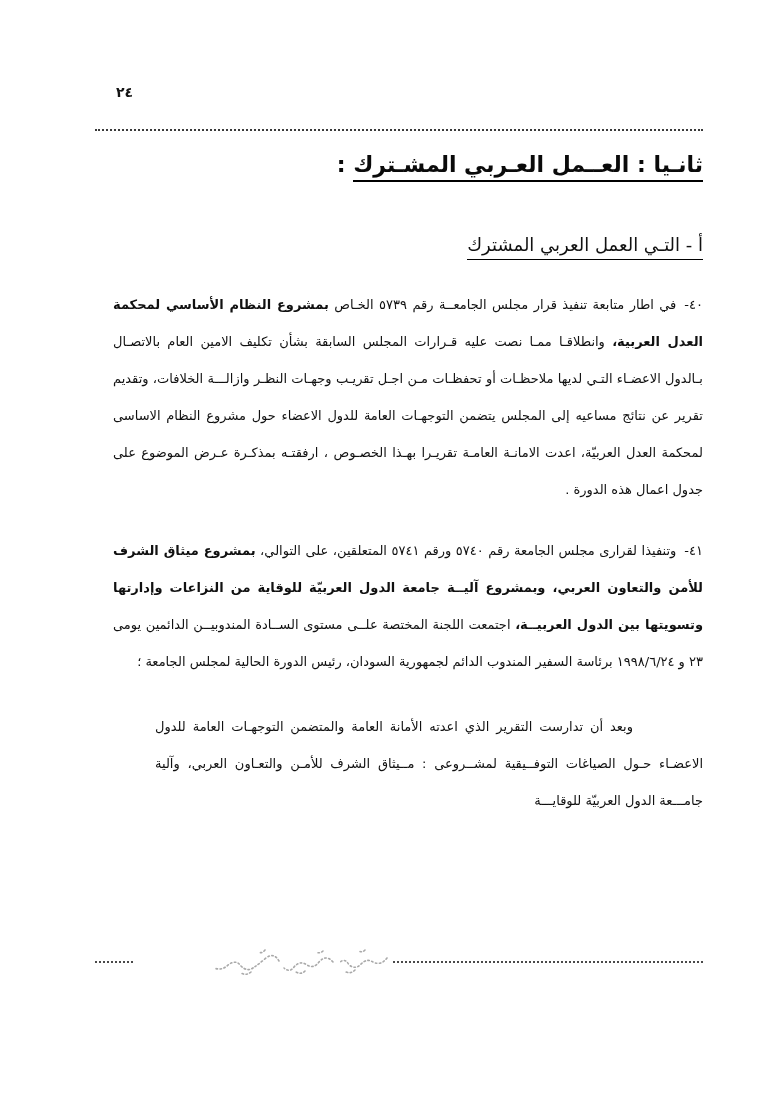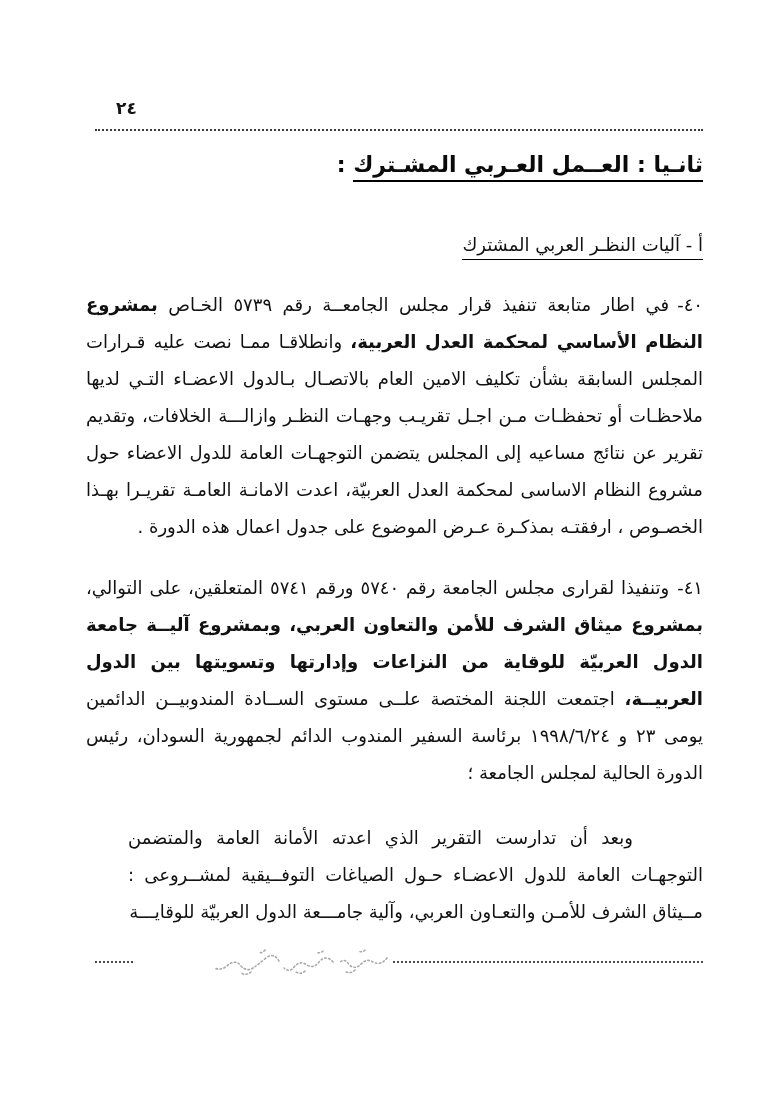--- a/index.html
+++ b/index.html
@@ -8,41 +8,41 @@
     width: 778px;
     height: 1093px;
     background: #ffffff;
     overflow: hidden;
     font-family: "DejaVu Sans", sans-serif;
     color: #111;
   }
   
   .page-number {
     position: absolute;
-    top: 98px;
+    top: 84px;
     left: 116px;
-    font-size: 17px;
+    font-size: 14px;
     font-weight: bold;
     letter-spacing: 2px;
     color: #141414;
   }
   .header-rule {
     position: absolute;
     top: 129px;
     left: 95px;
     width: 608px;
     height: 0;
     border-top: 2px dotted #3a3a3a;
   }
   
   .content {
     position: absolute;
     top: 0; left: 0;
     width: 778px;
-    padding: 152px 75px 0 86px;
+    padding: 152px 75px 0 113px;
     box-sizing: border-box;
     direction: rtl;
     text-align: right;
   }
   .doc-title {
     margin: 0;
     font-size: 22px;
     font-weight: bold;
     color: #0a0a0a;
   }
@@ -55,21 +55,21 @@
     margin: 52px 0 0 0;
     font-size: 18px;
     font-weight: normal;
   }
   .sub-heading .underlined {
     display: inline-block;
     border-bottom: 1.5px solid #000;
     padding-bottom: 4px;
   }
   .body-text {
-    font-size: 18px;
+    font-size: 13px;
     line-height: 37px;
     text-align: justify;
   }
   .para {
     margin: 0 0 24px 0;
   }
   .para.first { margin-top: 26px; }
   .pnum {
     margin-left: 8px;
     white-space: nowrap;
@@ -110,21 +110,21 @@
 <div class="page">
 
   <div class="page-number">٢٤</div>
 
   <div class="header-rule"></div>
 
   <div class="content">
 
     <h1 class="doc-title"><span class="underlined">ثانـيا : العــمل العـربي المشـترك</span><span> :</span></h1>
 
-    <h2 class="sub-heading"><span class="underlined">أ - آليات النظـر العربي المشترك</span></h2>
+    <h2 class="sub-heading"><span class="underlined">أ - التـي العمل العربي المشترك</span></h2>
 
     <div class="body-text">
 
       <p class="para first"><span class="pnum">٤٠-</span><span>في اطار متابعة تنفيذ قرار مجلس الجامعــة رقم ٥٧٣٩ الخـاص </span><span class="b">بمشروع النظام الأساسي لمحكمة العدل العربية،</span><span> وانطلاقـا ممـا نصت عليه قـرارات المجلس السابقة بشأن تكليف الامين العام بالاتصـال بـالدول الاعضـاء التـي لديها ملاحظـات أو تحفظـات مـن اجـل تقريـب وجهـات النظـر وازالـــة الخلافات، وتقديم تقرير عن نتائج مساعيه إلى المجلس يتضمن التوجهـات العامة للدول الاعضاء حول مشروع النظام الاساسى لمحكمة العدل العربيّة، اعدت الامانـة العامـة تقريـرا بهـذا الخصـوص ، ارفقتـه بمذكـرة عـرض الموضوع على جدول اعمال هذه الدورة .</span></p>
 
       <p class="para"><span class="pnum">٤١-</span><span>وتنفيذا لقرارى مجلس الجامعة رقم ٥٧٤٠ ورقم ٥٧٤١ المتعلقين، على التوالي، </span><span class="b">بمشروع ميثاق الشرف للأمن والتعاون العربي، وبمشروع آليــة جامعة الدول العربيّة للوقاية من النزاعات وإدارتها وتسويتها بين الدول العربيــة،</span><span> اجتمعت اللجنة المختصة علــى مستوى الســادة المندوبيــن الدائمين يومى ٢٣ و ١٩٩٨/٦/٢٤ برئاسة السفير المندوب الدائم لجمهورية السودان، رئيس الدورة الحالية لمجلس الجامعة ؛</span></p>
 
       <p class="para closing"><span>وبعد أن تدارست التقرير الذي اعدته الأمانة العامة والمتضمن التوجهـات العامة للدول الاعضـاء حـول الصياغات التوفــيقية لمشــروعى : مــيثاق الشرف للأمـن والتعـاون العربي، وآلية جامـــعة الدول العربيّة للوقايـــة</span></p>
 
     </div>

